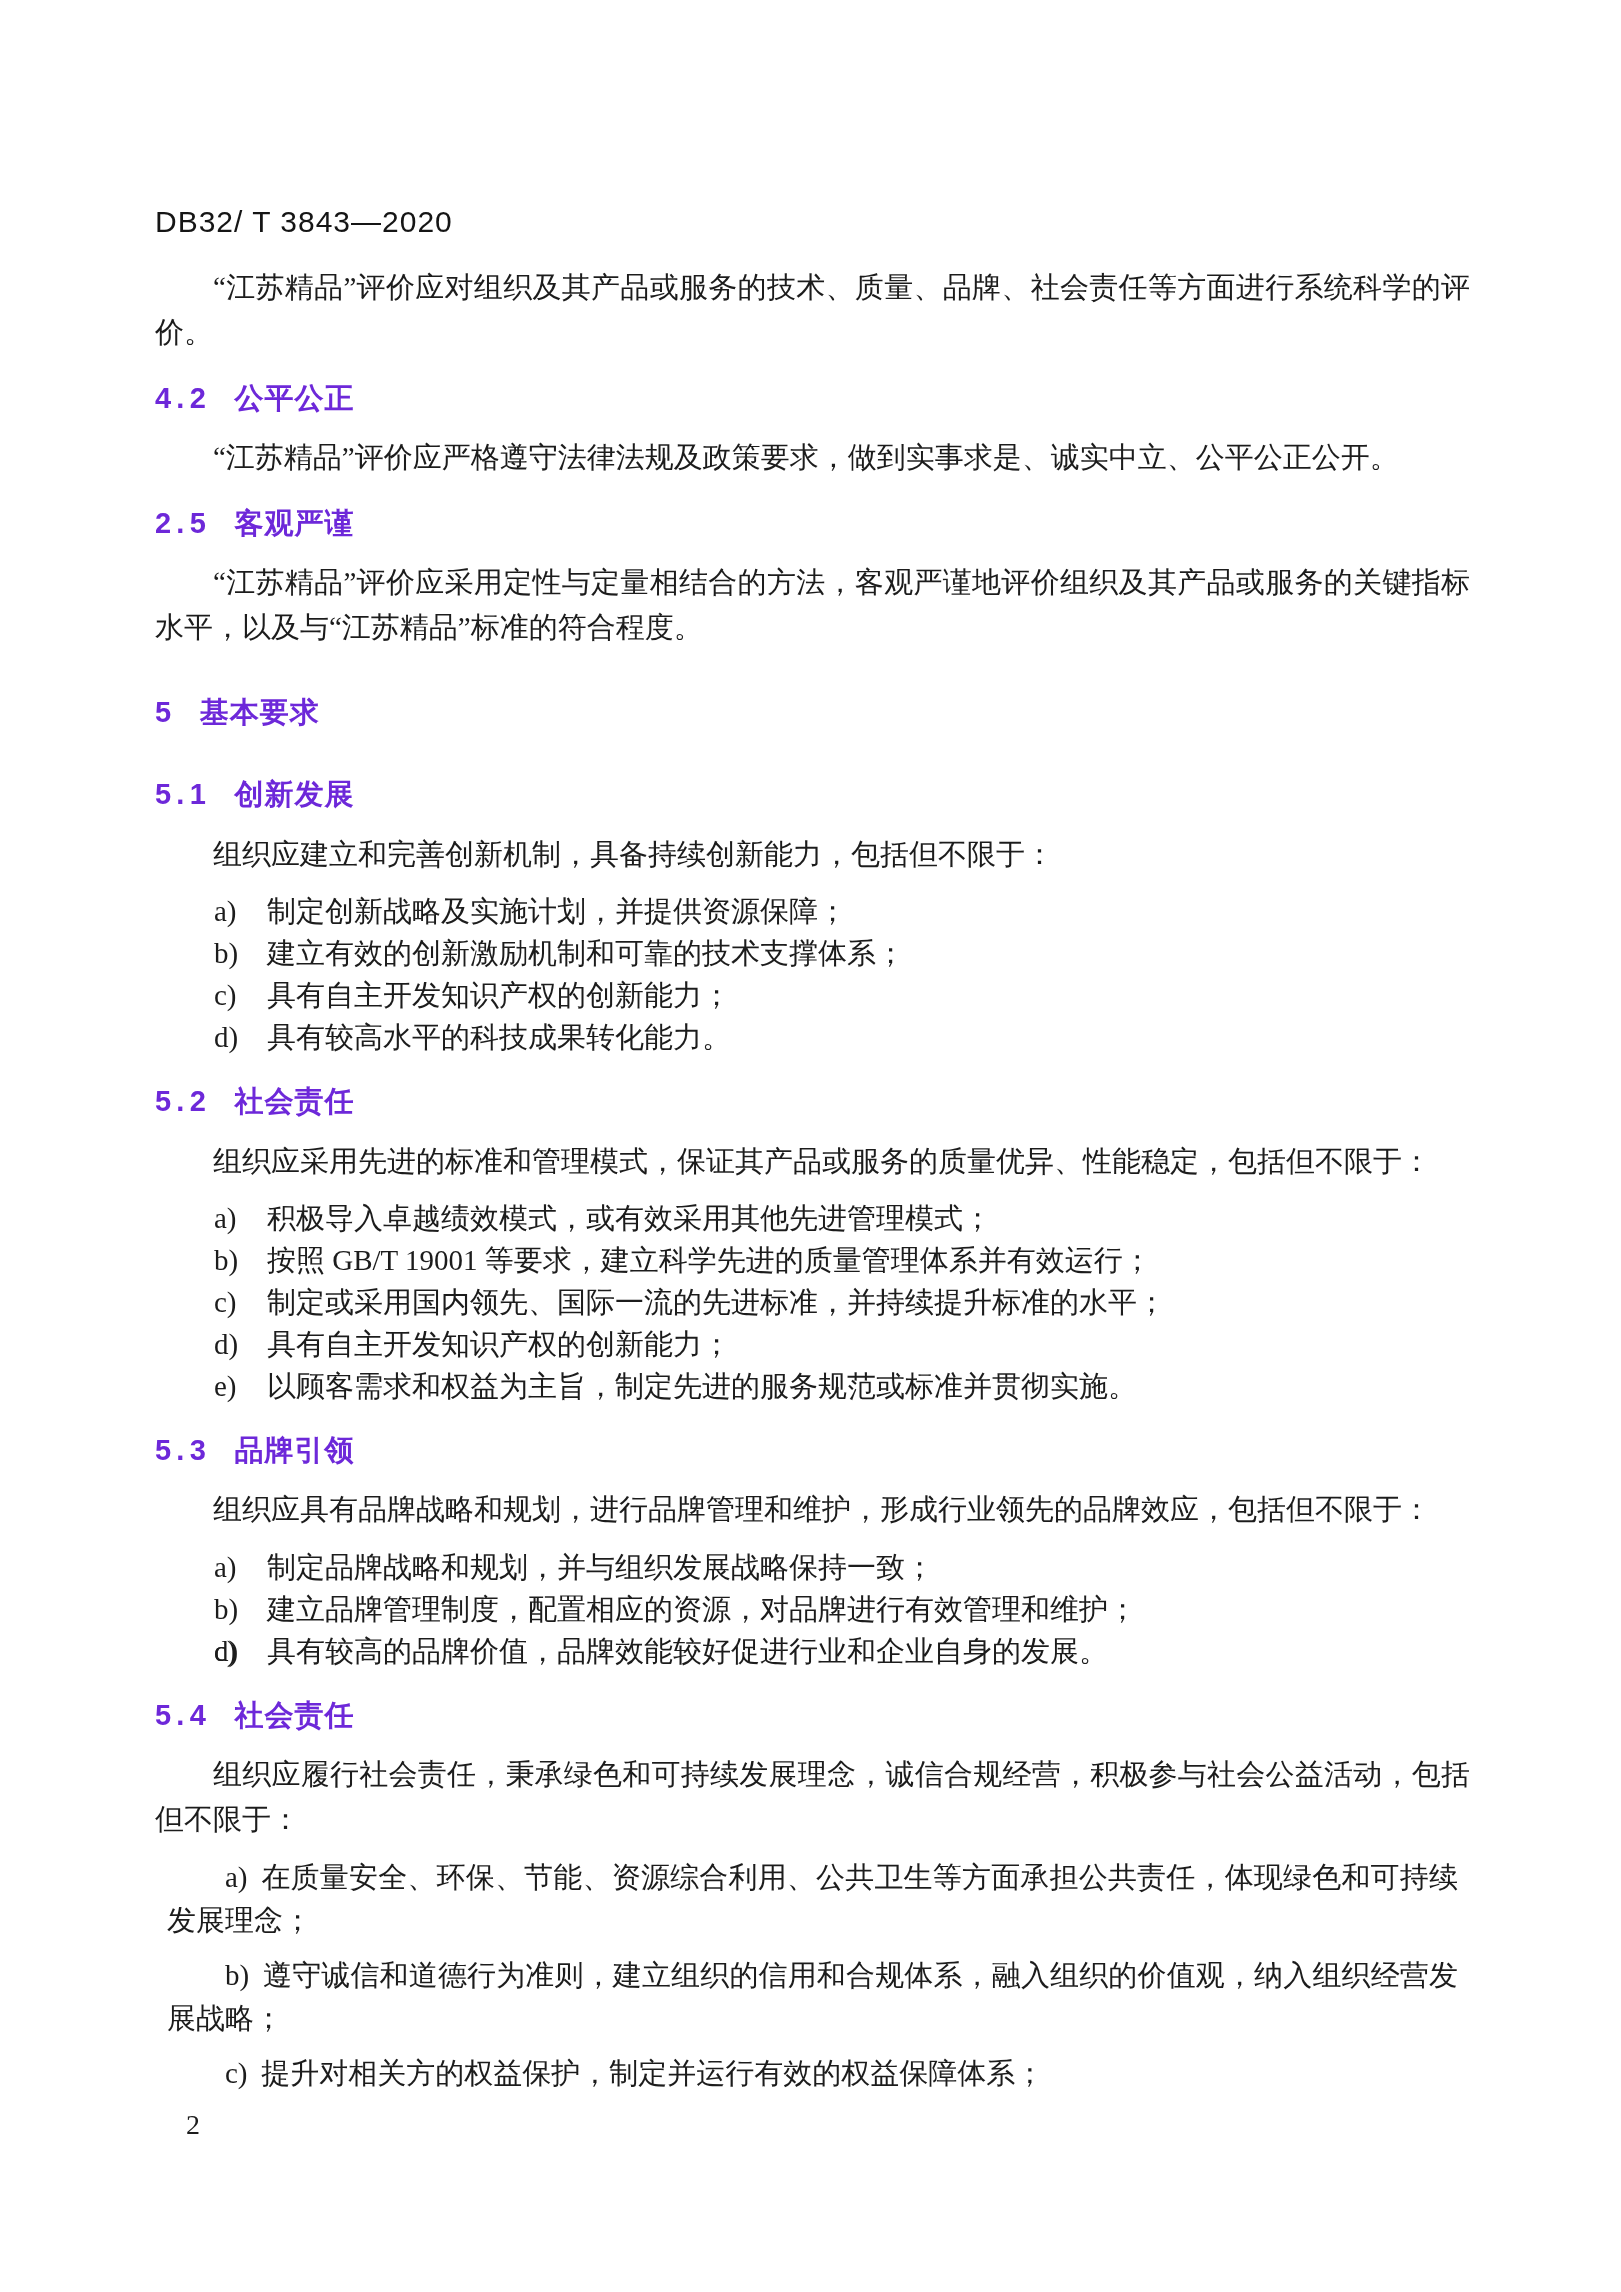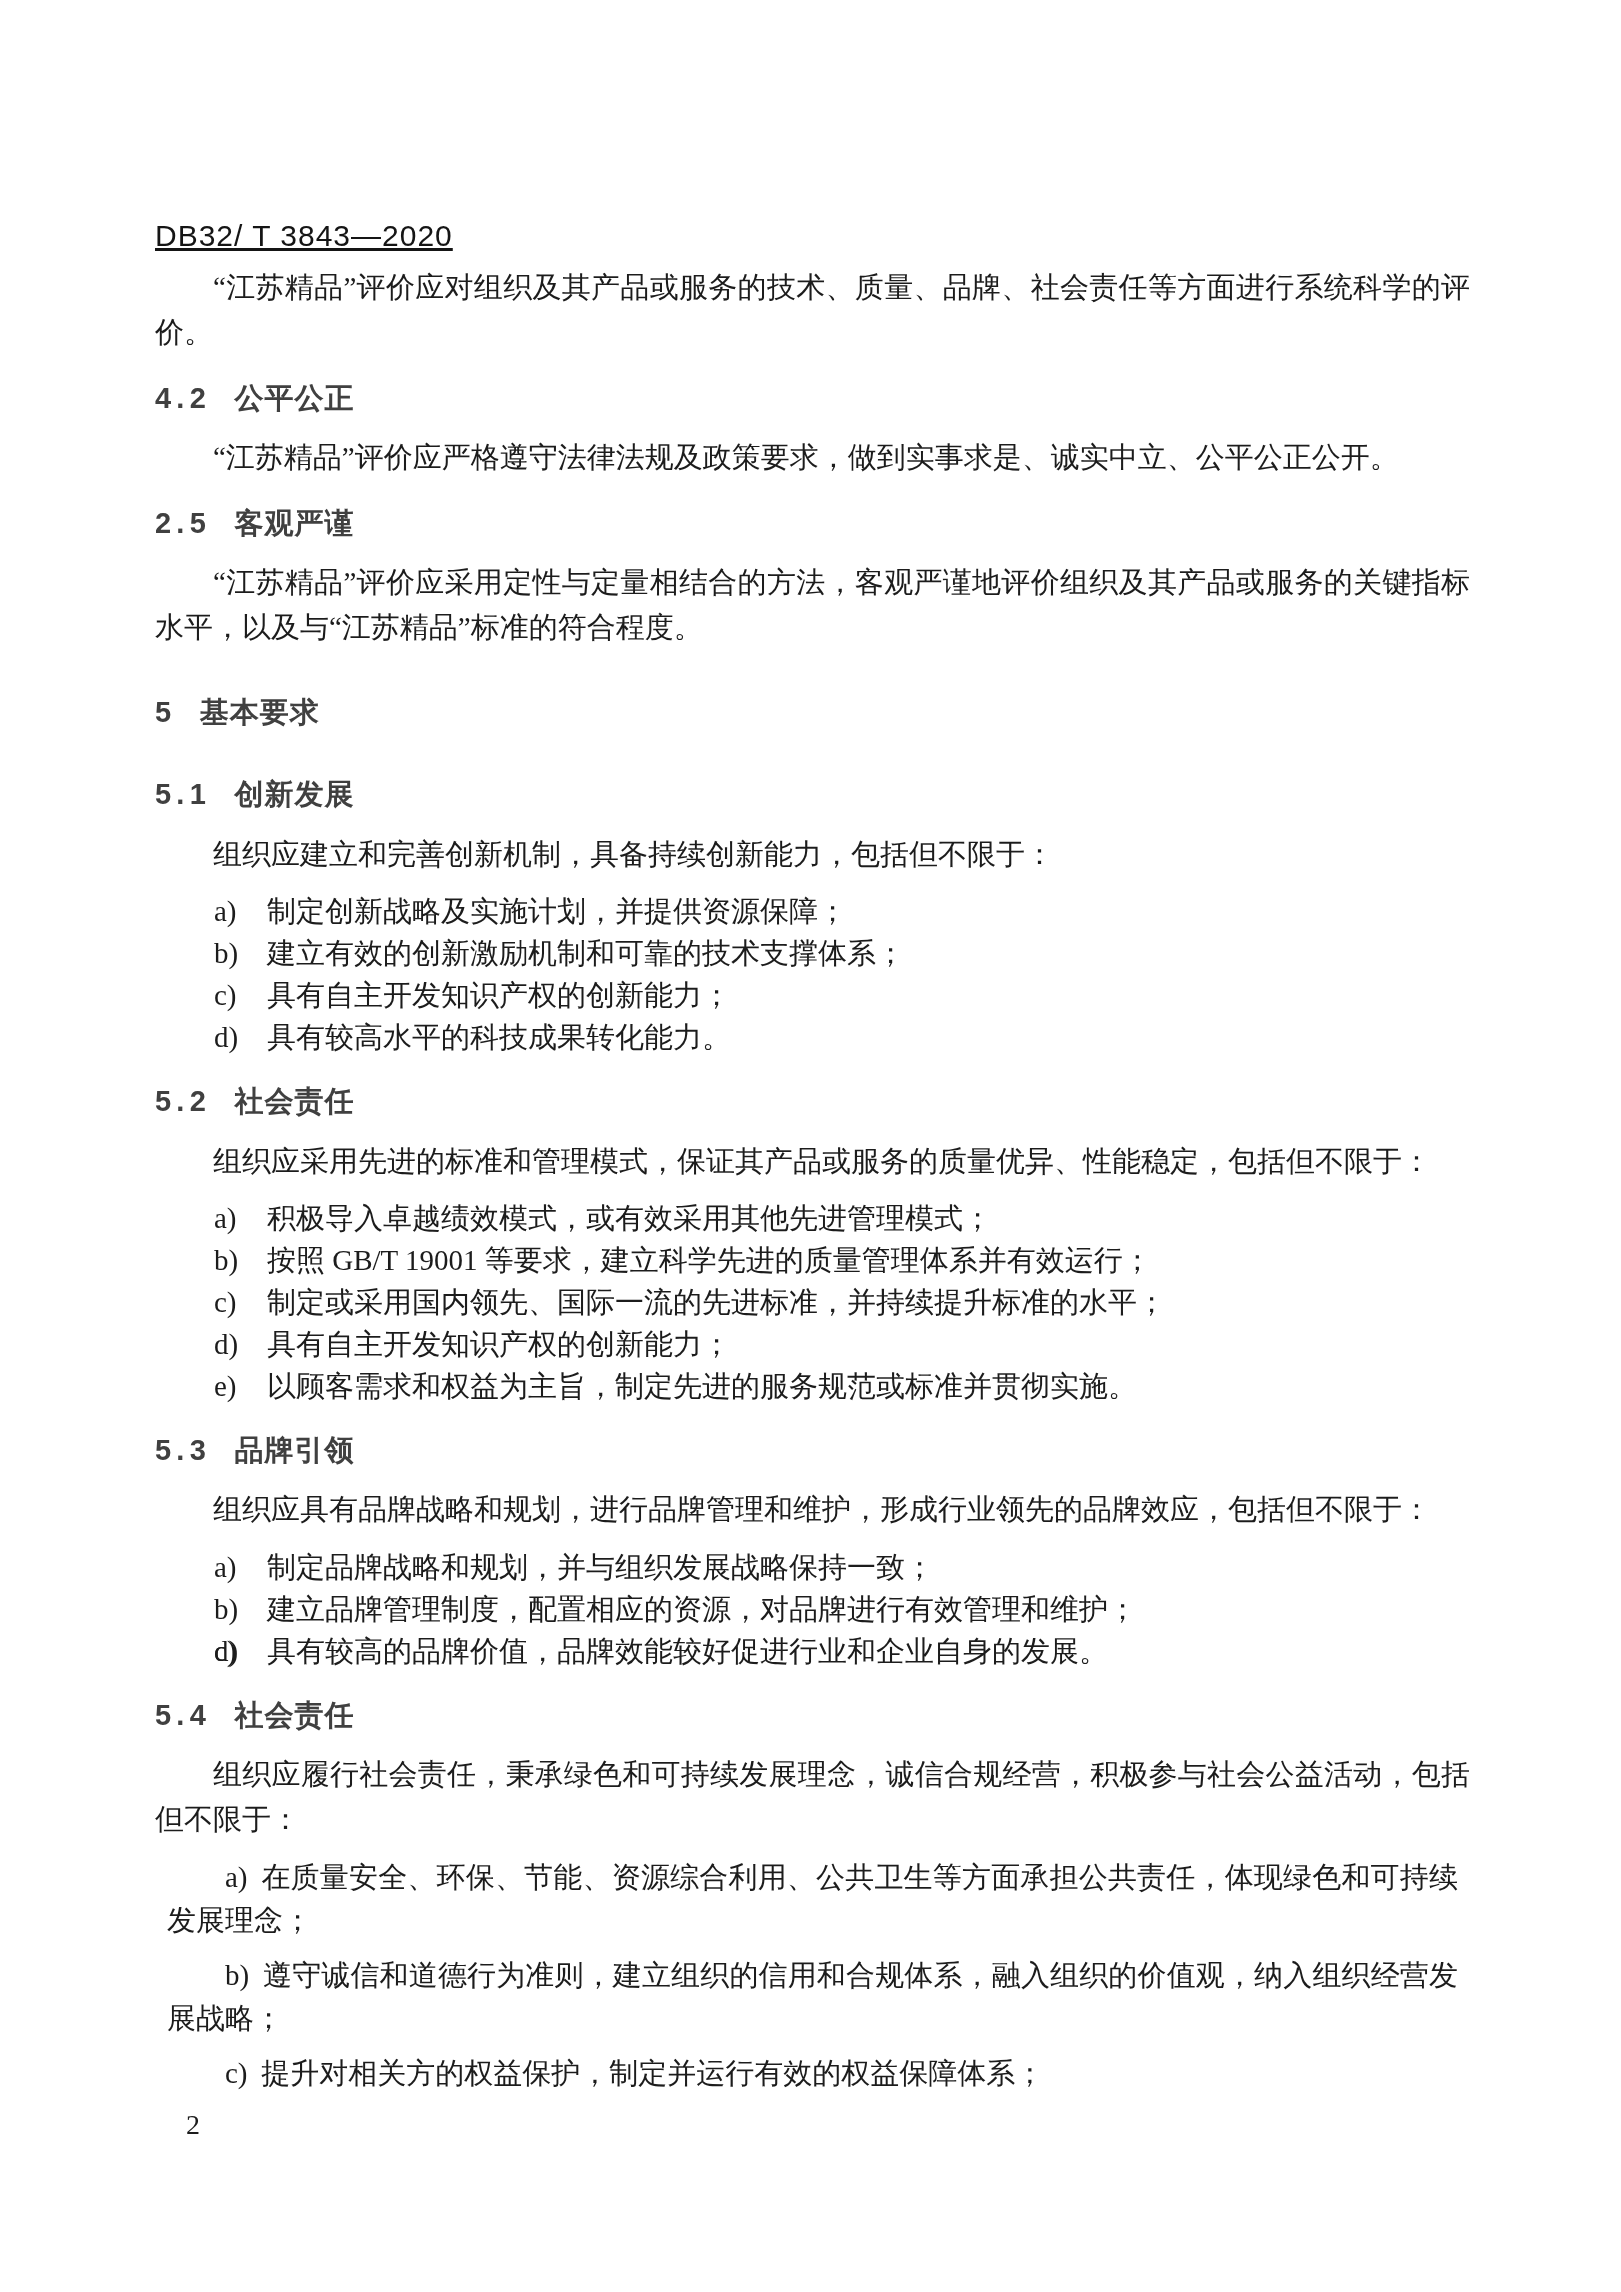--- a/index.html
+++ b/index.html
@@ -5,42 +5,42 @@
   html,body{margin:0;padding:0;background:#9a9a9a;}
   .page{
     position:relative;
     width:1621px;height:2293px;
     background:#ffffff;
     color:#1c1c1c;
     font-family:"Liberation Serif","DejaVu Serif",serif;
     overflow:hidden;
   }
   .doc-header{
-    position:absolute;left:155px;top:218px;
+    position:absolute;left:155px;top:204px;
     font-family:"Liberation Sans","DejaVu Sans",sans-serif;
     font-size:30px;line-height:35px;letter-spacing:1px;
-    color:#151515;white-space:nowrap;text-decoration:underline;
+    color:#151515;white-space:nowrap;
   }
   .content{
     position:absolute;left:155px;top:265px;width:1315px;
     font-size:29px;
   }
   p.body{
     margin:0 0 13.7px 0;
     line-height:45px;
     text-indent:2em;
     text-align:justify;
     color:#1c1c1c;
   }
   h2.sec{
     margin:23.5px 0 17.6px 0;
     font-family:"Liberation Sans","DejaVu Sans",sans-serif;
     font-weight:bold;
     font-size:29px;line-height:39px;
-    color:#404040;
+    color:#6d28d9;
   }
   h2.sec.mt-lg{margin-top:43px;}
   h2.sec .num{letter-spacing:0.18em;}
   h2.sec .ttl{margin-left:23.5px;letter-spacing:1px;}
   ul.items{
     list-style:none;
     margin:0 0 11.8px 0;padding:0;
   }
   ul.items li{
     position:relative;

